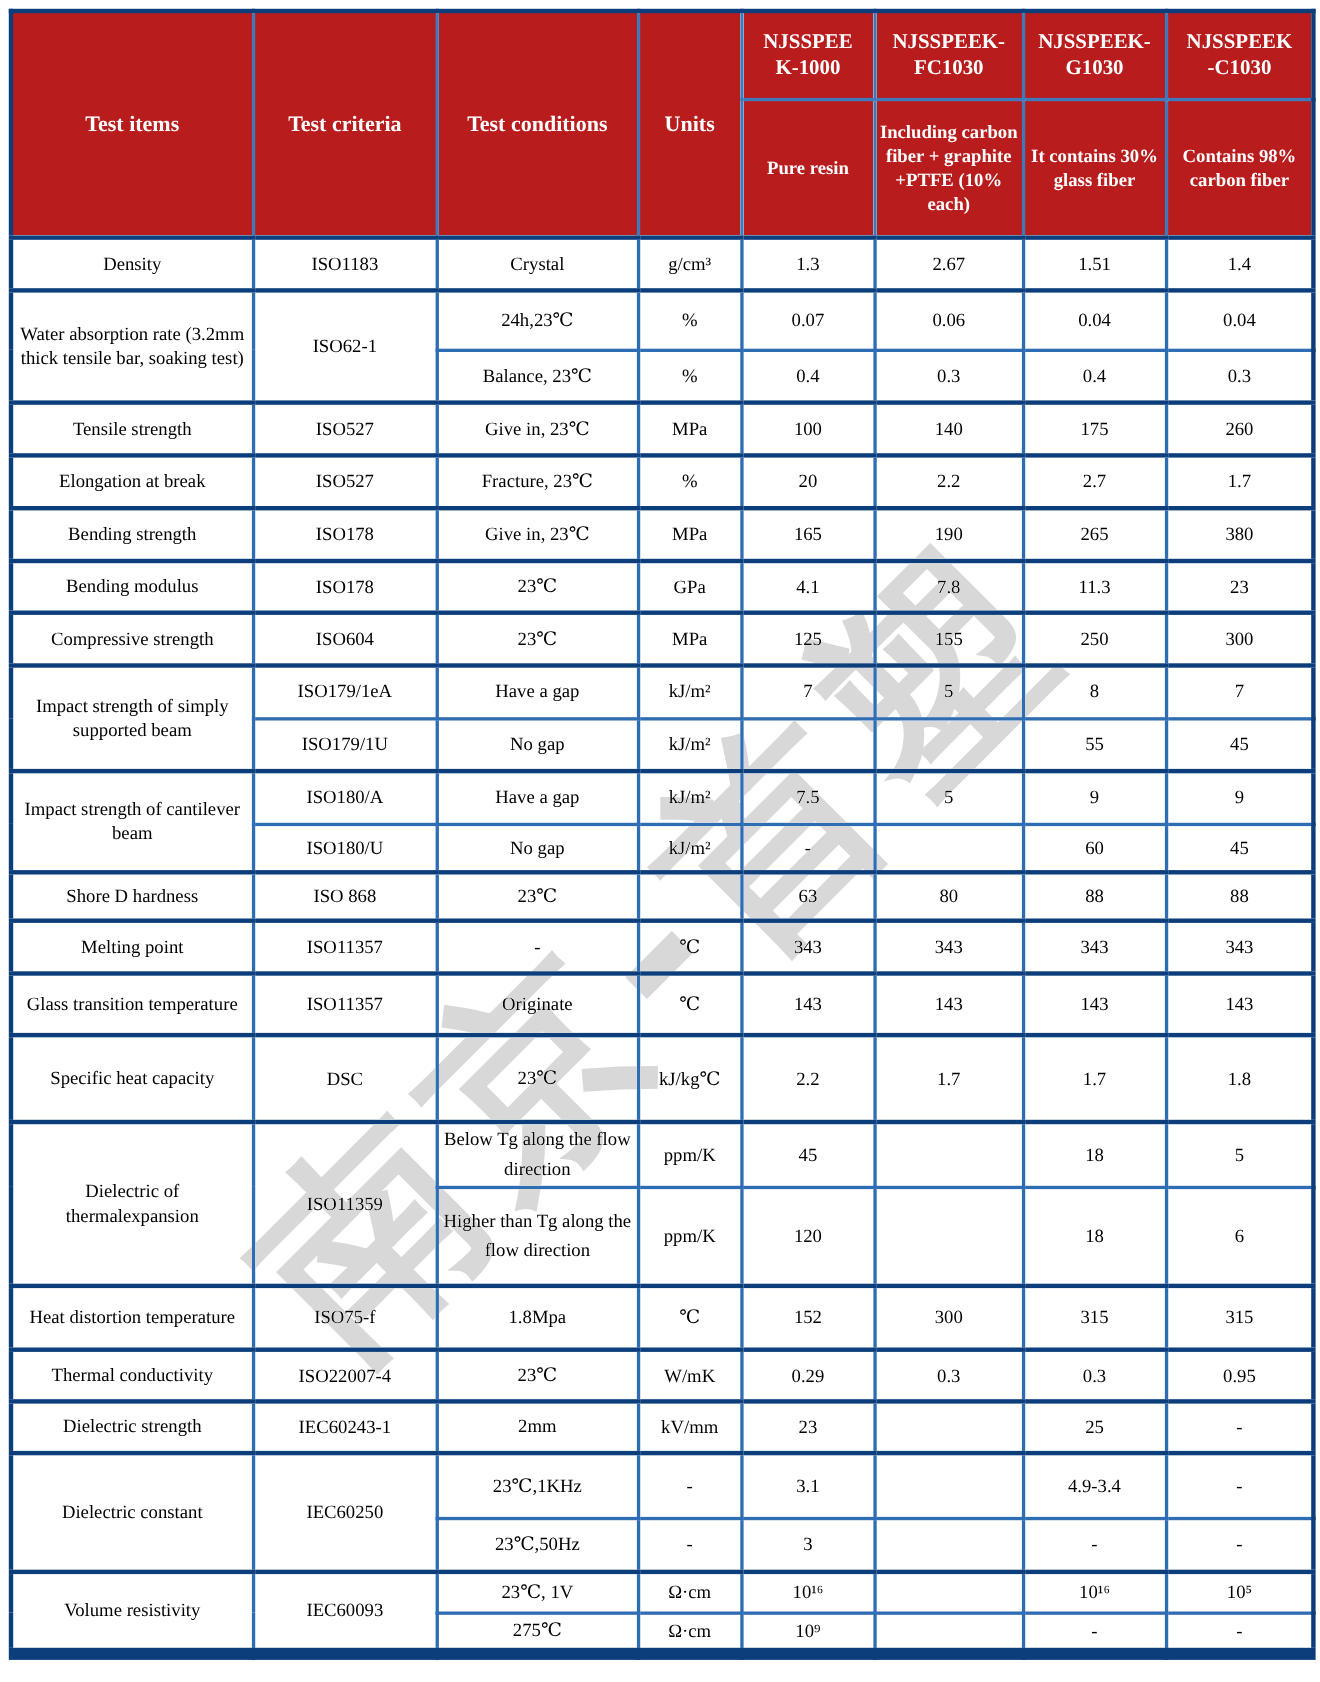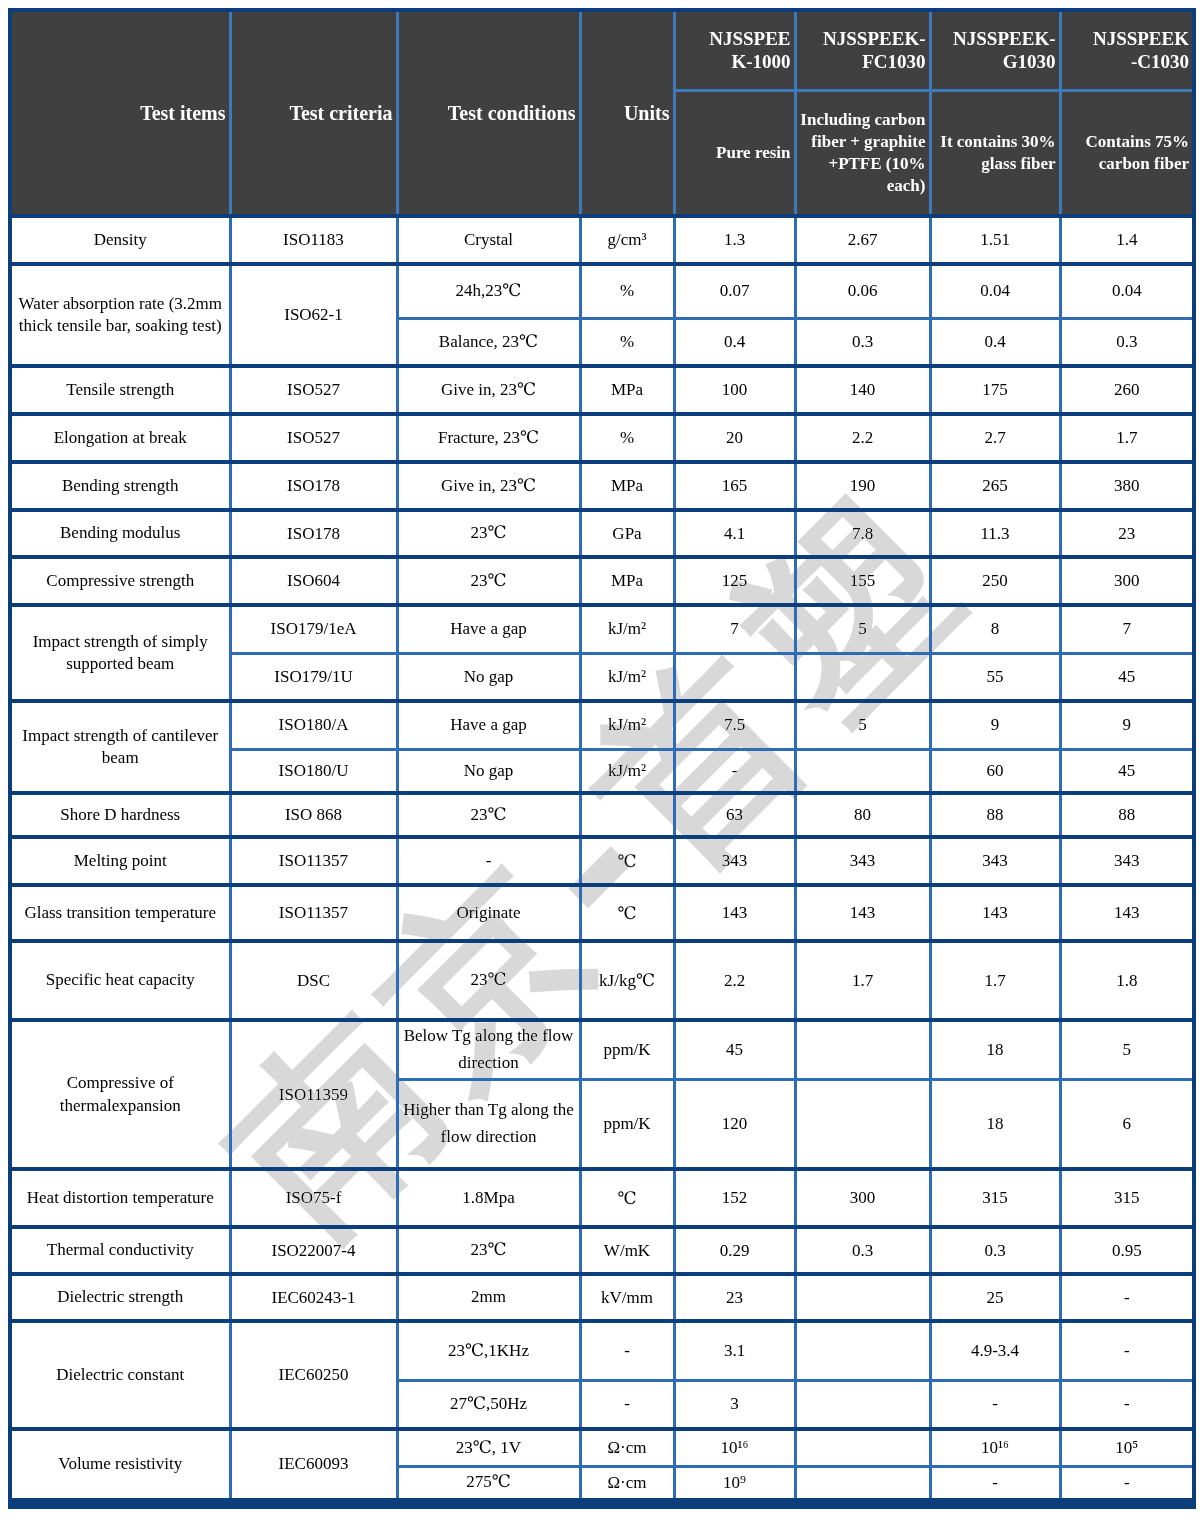--- a/index.html
+++ b/index.html
@@ -3,21 +3,21 @@
 <meta charset="utf-8">
 <style>
   html,body{margin:0;padding:0;background:#ffffff;}
   #page{position:relative;width:1200px;height:1529px;background:#ffffff;
         font-family:"Liberation Serif","DejaVu Serif",serif;color:#000;}
   table{border-collapse:collapse;table-layout:fixed;width:1184px;
         margin:8px 0 0 8px;
         border:4px solid #0C3E7C;border-bottom:11px solid #0C3E7C;}
   th,td{border:3px solid #2E6CB4;text-align:center;vertical-align:middle;
         padding:1px 3px;overflow:hidden;}
-  thead th{background:#404040;color:#ffffff;border-color:#3D7ABC;text-align:right;}
+  thead th{background:#b91c1c;color:#ffffff;border-color:#3D7ABC;}
   .hstat{font-size:20px;font-weight:bold;}
   .pname{font-size:19px;font-weight:bold;white-space:pre-line;line-height:1.25;}
   .pdesc{font-size:17px;font-weight:bold;line-height:1.3;margin-left:32px;}
   tbody td{font-size:17px;background:transparent;}
   tr.g > td{border-top:4px solid #0C3E7C;}
   .cond{line-height:1.55;}
   .item{line-height:1.3;}
   .watermark{position:absolute;left:598px;top:858px;
              transform:translate(-50%,-50%) rotate(-45deg);
              font-family:"DejaVu Sans","Liberation Sans",sans-serif;
@@ -52,21 +52,21 @@
 FC1030</th>
   <th class="pname">NJSSPEEK-
 G1030</th>
   <th class="pname">NJSSPEEK
 -C1030</th>
 </tr>
 <tr style="height:126px">
   <th class="pdesc">Pure resin</th>
   <th class="pdesc">Including carbon fiber + graphite +PTFE (10% each)</th>
   <th class="pdesc">It contains 30% glass fiber</th>
-  <th class="pdesc">Contains 75% carbon fiber</th>
+  <th class="pdesc">Contains 98% carbon fiber</th>
 </tr>
 </thead>
 <tbody>
 <tr class="g" style="height:48px">
   <td class="item">Density</td>
   <td class="crit">ISO1183</td>
   <td class="cond">Crystal</td>
   <td class="unit">g/cm³</td>
   <td class="val">1.3</td>
   <td class="val">2.67</td>
@@ -213,21 +213,21 @@
   <td class="item">Specific heat capacity</td>
   <td class="crit">DSC</td>
   <td class="cond">23℃</td>
   <td class="unit">kJ/kg℃</td>
   <td class="val">2.2</td>
   <td class="val">1.7</td>
   <td class="val">1.7</td>
   <td class="val">1.8</td>
 </tr>
 <tr class="g" style="height:59px">
-  <td class="item" rowspan="2">Compressive of thermalexpansion</td>
+  <td class="item" rowspan="2">Dielectric of thermalexpansion</td>
   <td class="crit" rowspan="2">ISO11359</td>
   <td class="cond">Below Tg along the flow direction</td>
   <td class="unit">ppm/K</td>
   <td class="val">45</td>
   <td class="val"></td>
   <td class="val">18</td>
   <td class="val">5</td>
 </tr>
 <tr style="height:90px">
   <td class="cond">Higher than Tg along the flow direction</td>
@@ -271,21 +271,21 @@
   <td class="item" rowspan="2">Dielectric constant</td>
   <td class="crit" rowspan="2">IEC60250</td>
   <td class="cond">23℃,1KHz</td>
   <td class="unit">-</td>
   <td class="val">3.1</td>
   <td class="val"></td>
   <td class="val">4.9-3.4</td>
   <td class="val">-</td>
 </tr>
 <tr style="height:49px">
-  <td class="cond">27℃,50Hz</td>
+  <td class="cond">23℃,50Hz</td>
   <td class="unit">-</td>
   <td class="val">3</td>
   <td class="val"></td>
   <td class="val">-</td>
   <td class="val">-</td>
 </tr>
 <tr class="g" style="height:37px">
   <td class="item" rowspan="2">Volume resistivity</td>
   <td class="crit" rowspan="2">IEC60093</td>
   <td class="cond">23℃, 1V</td>

